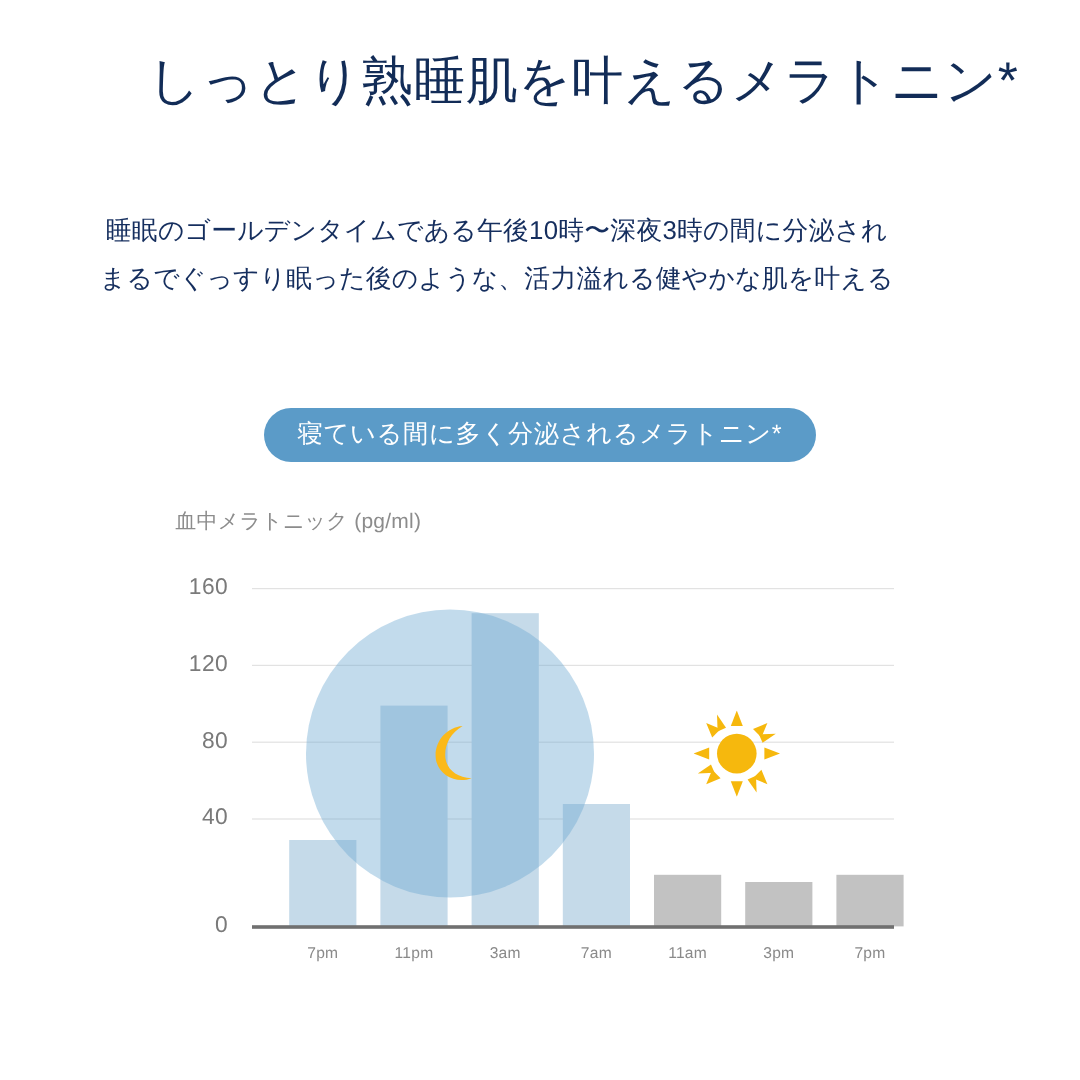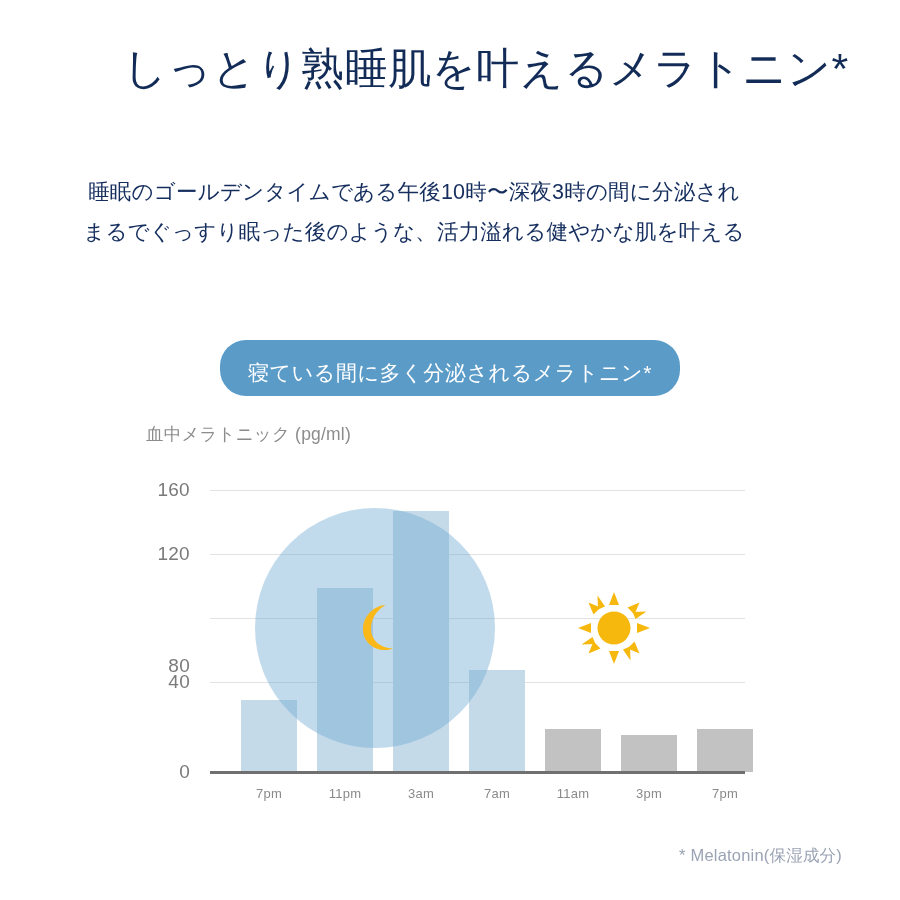--- a/index.html
+++ b/index.html
@@ -60,21 +60,21 @@
     left: 0;
     width: 900px;
     text-align: center;
   }
   .badge {
     display: inline-block;
     background: #5B9BC8;
     color: #ffffff;
     font-size: 21px;
     letter-spacing: 0.6px;
-    padding: 20px 28px 11px 28px;
+    padding: 9px 28px 11px 28px;
     border-radius: 26px;
     line-height: 1.2;
     white-space: nowrap;
   }
 
   
   .chart-area {
     position: absolute;
     left: 0;
     top: 0;
@@ -241,29 +241,28 @@
             <polygon points="3.5,52.5 14.5,45 17.5,52"></polygon>
           </g>
         </g>
       </svg>
     </div>
 
     <div class="baseline"></div>
 
     <div class="ytick" style="left:130px; top:479px;">160</div>
     <div class="ytick" style="left:130px; top:543px;">120</div>
-    <div class="ytick" style="left:130px; top:607px;margin-top:48px;">80</div>
+    <div class="ytick" style="left:130px; top:607px;">80</div>
     <div class="ytick" style="left:130px; top:671px;">40</div>
     <div class="ytick" style="left:130px; top:761px;">0</div>
 
     <div class="xtick" style="left:224px;">7pm</div>
     <div class="xtick" style="left:300px;">11pm</div>
     <div class="xtick" style="left:376px;">3am</div>
     <div class="xtick" style="left:452px;">7am</div>
     <div class="xtick" style="left:528px;">11am</div>
     <div class="xtick" style="left:604px;">3pm</div>
     <div class="xtick" style="left:680px;">7pm</div>
 
   </div>
 
-  <div class="footnote">* Melatonin(保湿成分)</div>
 
 </div>
 
 </body></html>

